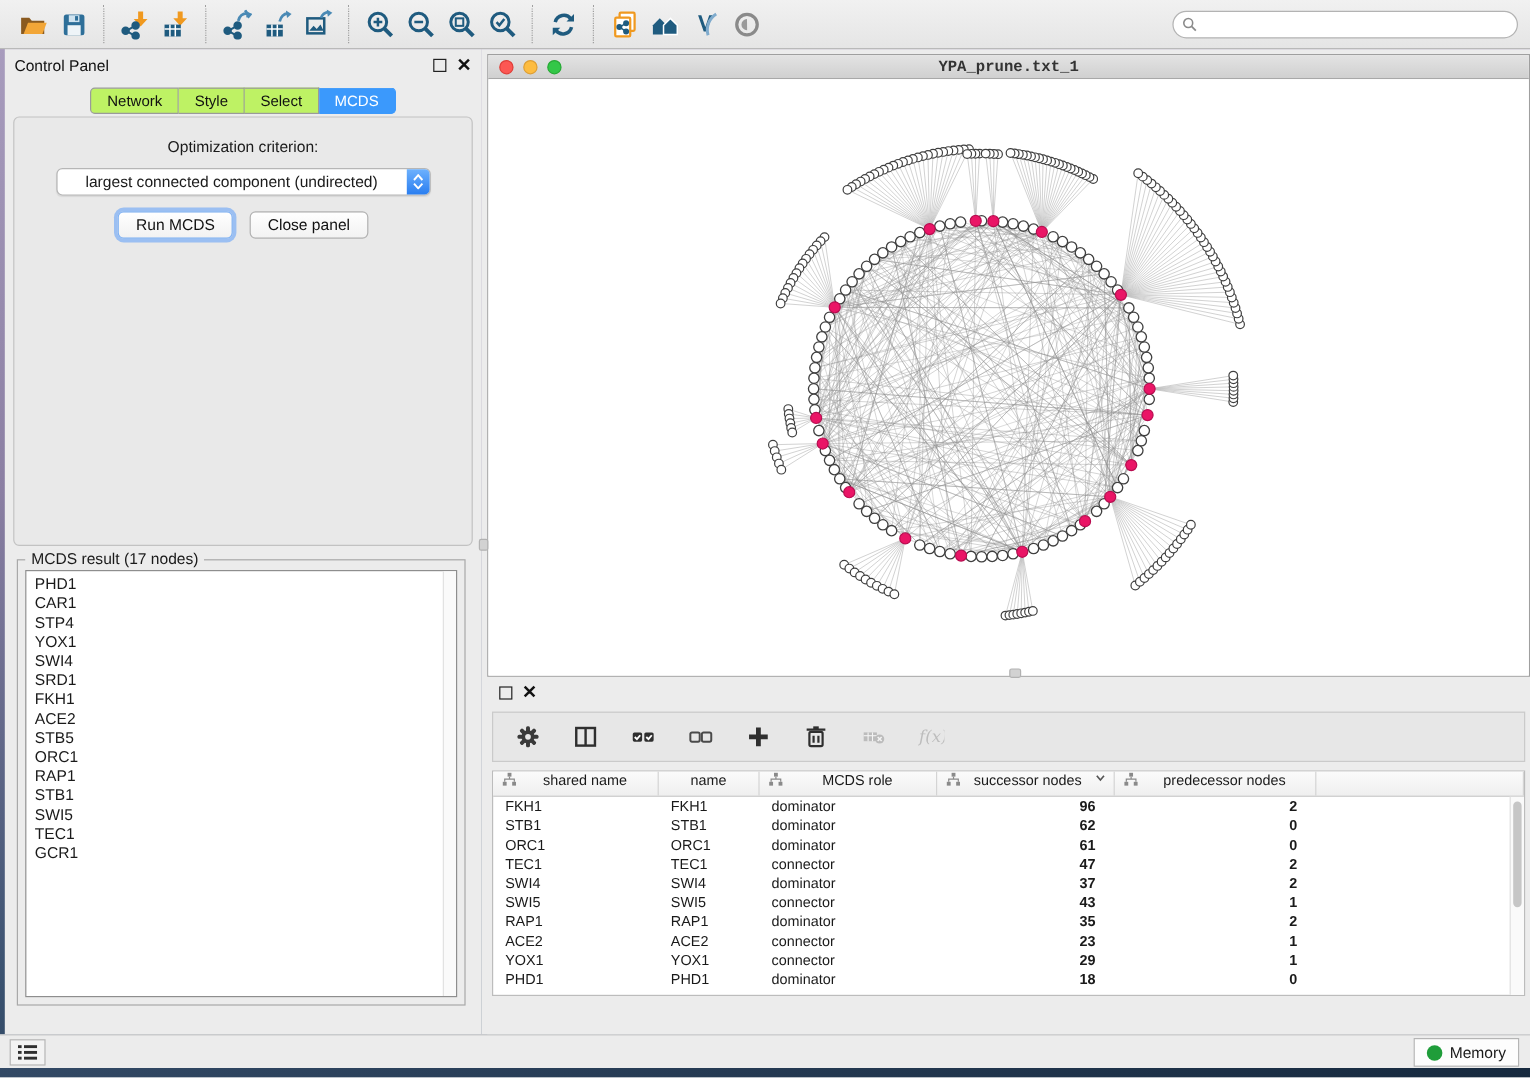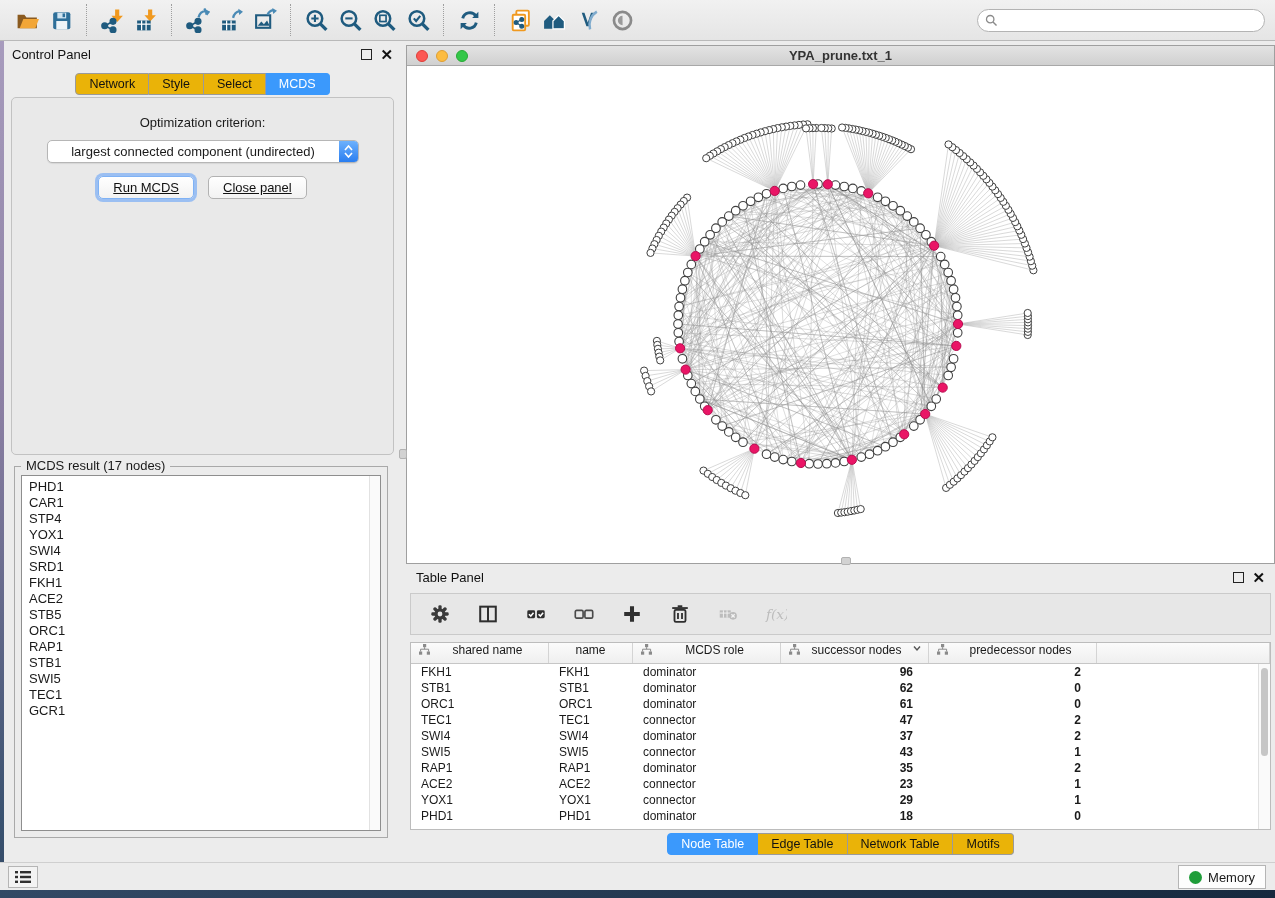--- a/index.html
+++ b/index.html
@@ -22,38 +22,38 @@
 
   
   .control-panel { position:absolute; left:4px; top:41px; width:397px; height:821px; background:#ececec; }
   .panel-header { height:26px; display:flex; align-items:center; padding:0 8px; }
   .panel-title { flex:1; font-size:13px; color:#111; }
   .win-btns { display:flex; align-items:center; gap:8px; }
   .float-btn { width:11px; height:11px; border:1.5px solid #222; background:transparent; }
   .close-btn { font-size:15px; font-weight:bold; color:#111; line-height:11px; }
 
   .cp-tabs { position:absolute; left:0; right:0; top:32px; display:flex; justify-content:center; }
-  .seg { border:1px solid #9a9a9a; border-left-width:0; background:#eab308; color:#111;
+  .seg { border:1px solid #9a9a9a; border-left-width:0; background:#bef264; color:#111;
          font-size:12.5px; padding:3px 13px; cursor:default; white-space:nowrap; }
   .seg:first-child { border-left-width:1px; border-radius:4px 0 0 4px; }
   .seg:last-child  { border-radius:0 4px 4px 0; }
   .seg.sel { background:#3b99fc; border-color:#3b99fc; color:#fff; }
 
   .cp-box { position:absolute; left:7px; right:7px; top:56px; height:358px; background:#e9e9e9;
             border:1px solid #c2c2c2; border-radius:5px; text-align:center; padding-top:17px; }
   .crit-label { font-size:13px; margin-bottom:10px; }
   .dropdown { width:312px; height:23px; margin:0 auto 13px auto; background:#fff; border:1px solid #b6b6b6;
               border-radius:5px; display:flex; align-items:center; box-shadow:0 1px 1px rgba(0,0,0,.08); }
   .dropdown .val { flex:1; text-align:center; font-size:13px; white-space:nowrap; overflow:hidden; }
   .dd-stepper { width:19px; height:21px; border-radius:0 4px 4px 0; background:linear-gradient(#6db1fd,#2a7ef0);
                 display:flex; flex-direction:column; align-items:center; justify-content:center; gap:1px; }
   .dd-stepper svg { width:9px; height:6px; display:block; }
   .btn-row { display:flex; justify-content:center; gap:14px; }
   .push-btn { background:linear-gradient(#fff,#f2f2f2); border:1px solid #b2b2b2; border-radius:5px;
-              font-size:13px; padding:3px 14px; color:#111;text-decoration:underline; }
+              font-size:13px; padding:3px 14px; color:#111; }
   .push-btn.focused { box-shadow:0 0 0 3px rgba(77,150,252,.5); border-color:#7fb2f5; }
 
   .groupbox { position:absolute; left:10px; right:13px; top:425px; height:372px; border:1px solid #a9a9a9;padding-left:20px; }
   .groupbox-title { position:absolute; top:-9px; left:6px; background:#ececec; padding:0 5px; font-size:13px; }
   .mcds-list { position:absolute; left:6px; right:6px; top:8px; bottom:6px; background:#fff;
                border:1px solid #8e8e8e; overflow:hidden; }
   .mcds-items { padding:3px 0 0 7px; }
   .mcds-item { font-size:13px; line-height:16px; }
   .list-scroll { position:absolute; right:0; top:0; bottom:0; width:11px; background:#fafafa; border-left:1px solid #e2e2e2; }
 
@@ -63,21 +63,21 @@
               border:1px solid #b2b2b2; border-radius:2px; z-index:5; }
 
   .net-frame { position:absolute; left:5px; top:4px; right:0; height:519px; border:1px solid #9f9f9f; background:#fff; }
   .net-titlebar { height:20px; background:linear-gradient(#e3e3e3,#d0d0d0); border-bottom:1px solid #a8a8a8;
                   display:flex; align-items:center; position:relative; }
   .lights { display:flex; gap:8px; margin-left:9px; }
   .light { width:12px; height:12px; border-radius:50%; }
   .light.red    { background:#fc5753; border:1px solid #df3e38; }
   .light.yellow { background:#fdbc40; border:1px solid #de9f34; }
   .light.green  { background:#33c748; border:1px solid #27aa35; }
-  .net-title { position:absolute; left:0; right:0; text-align:center; font-size:13px; font-weight:bold; color:#333; }
+  .net-title { position:absolute; left:0; right:0; text-align:center; font-size:13px; font-weight:bold; color:#333;font-family:Liberation Mono, monospace; }
   .net-canvas-wrap { position:absolute; left:0; right:0; top:20px; bottom:0; background:#fff; overflow:hidden; }
   .h-handle { position:absolute; left:50%; bottom:-2px; width:10px; height:8px; background:#d2d2d2;
               border:1px solid #b2b2b2; border-radius:2px; z-index:5; }
 
   
   .table-panel { position:absolute; left:5px; top:524px; right:0; height:297px; background:#ececec; }
   .tp-header { height:24px; display:flex; align-items:center; padding:0 10px; }
   .tp-toolbar { position:absolute; left:4px; right:4px; top:28px; height:42px; background:#e7e7e7;
                 border:1px solid #cacaca; display:flex; align-items:center; padding-left:16px; gap:22px; }
   .tp-tool { width:26px; height:26px; display:flex; align-items:center; justify-content:center; }
@@ -1128,21 +1128,20 @@
               <circle cx="278.6" cy="303.6" r="4.6" fill="#ea1566" stroke="#b80d50" stroke-width="1"></circle>
               <circle cx="273.1" cy="282.3" r="4.6" fill="#ea1566" stroke="#b80d50" stroke-width="1"></circle>
             </g>
           </svg>
       </div>
       <div class="h-handle"></div>
     </div>
 
     <div class="table-panel">
       <div class="tp-header">
-        <span class="panel-title">Table Panel</span>
         <span class="win-btns">
           <span class="float-btn"></span>
           <span class="close-btn">✕</span>
         </span>
       </div>
       <div class="tp-toolbar" id="tp-toolbar">
           <div class="tp-tool">
             <svg viewBox="0 0 24 24">
               <g fill="#3a3a3a">
                 <rect x="10.2" y="2.5" width="3.6" height="19" rx="1.4"></rect>
@@ -1345,26 +1344,20 @@
               <div class="td num c3">18</div>
               <div class="td num c4">0</div>
               <div class="td cf"></div>
             </div>
           </div>
         <div class="tbl-scroll">
           <div class="tbl-thumb"></div>
         </div>
       </div>
 
-      <div class="tp-tabs" id="tp-tabs">
-          <div class="seg sel">Node Table</div>
-          <div class="seg">Edge Table</div>
-          <div class="seg">Network Table</div>
-          <div class="seg">Motifs</div>
-        </div>
     </div>
   </div>
 
   <div class="status-bar">
     <div class="list-btn">
       <svg viewBox="0 0 16 14">
         <g fill="#2f2f2f">
           <rect x="0" y="1" width="3" height="2.4"></rect>
             <rect x="0" y="5.8" width="3" height="2.4"></rect>
             <rect x="0" y="10.6" width="3" height="2.4"></rect>

